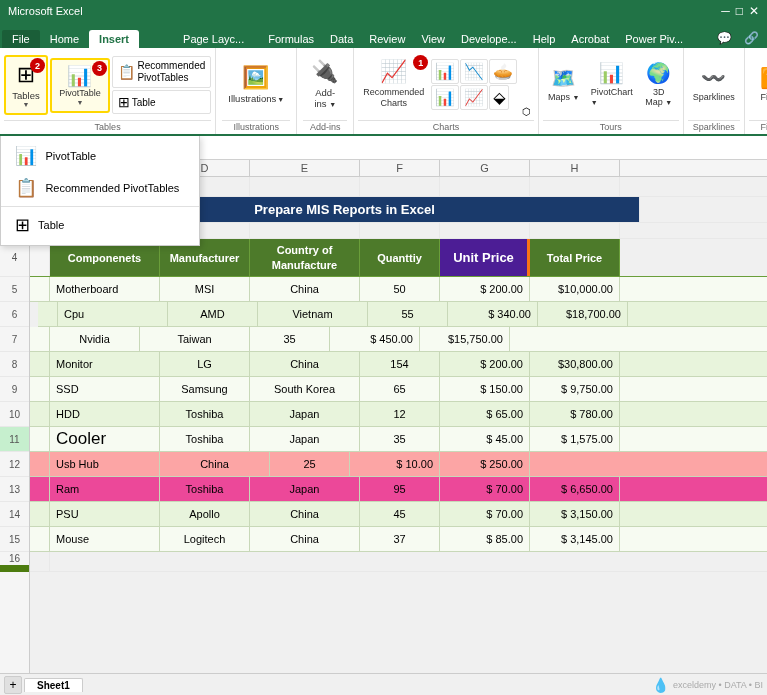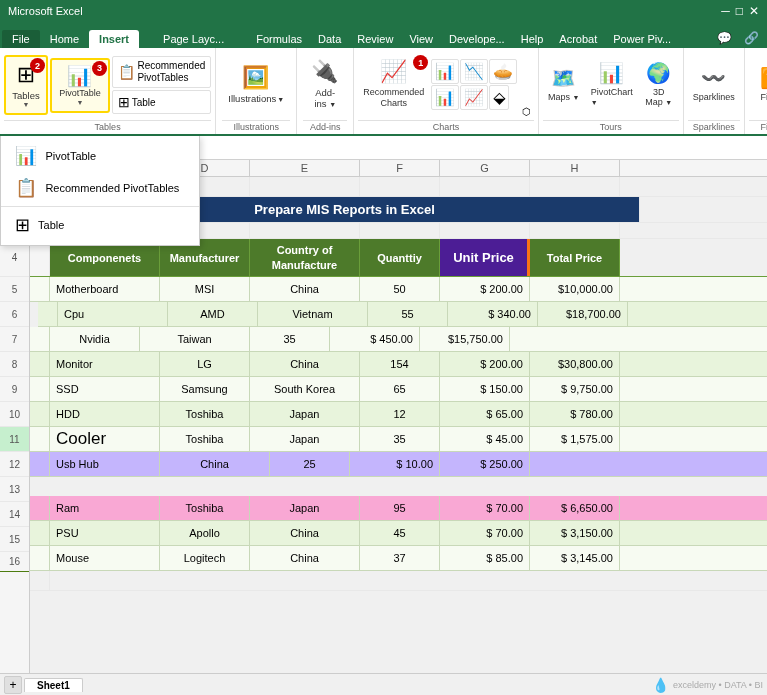--- a/index.html
+++ b/index.html
@@ -16,21 +16,21 @@
       <span style="color:white;font-size:12px;cursor:pointer;">─</span>
       <span style="color:white;font-size:12px;cursor:pointer;">□</span>
       <span style="color:white;font-size:12px;cursor:pointer;">✕</span>
     </div>
   </div>
 
   <div style="background:#217346;display:flex;align-items:flex-end;padding:0 2px;height:26px;">
     <div style="background:#1a5e38;color:white;font-size:11px;padding:3px 10px;cursor:pointer;border-radius:2px 2px 0 0;">File</div>
     <div style="color:white;font-size:11px;padding:3px 10px;cursor:pointer;">Home</div>
     <div style="background:white;color:#217346;font-size:11px;padding:3px 10px;cursor:pointer;font-weight:600;border-radius:3px 3px 0 0;">Insert</div>
-    <div style="color:white;font-size:11px;padding:3px 24px;cursor:pointer;">Page Layc...</div>
+    <div style="color:white;font-size:11px;padding:3px 16px;cursor:pointer;margin-left:28px;">Page Layc...</div>
     <div style="color:white;font-size:11px;padding:3px 8px;cursor:pointer;">Formulas</div>
     <div style="color:white;font-size:11px;padding:3px 8px;cursor:pointer;">Data</div>
     <div style="color:white;font-size:11px;padding:3px 8px;cursor:pointer;">Review</div>
     <div style="color:white;font-size:11px;padding:3px 8px;cursor:pointer;">View</div>
     <div style="color:white;font-size:11px;padding:3px 8px;cursor:pointer;">Develope...</div>
     <div style="color:white;font-size:11px;padding:3px 8px;cursor:pointer;">Help</div>
     <div style="color:white;font-size:11px;padding:3px 8px;cursor:pointer;">Acrobat</div>
     <div style="color:white;font-size:11px;padding:3px 8px;cursor:pointer;">Power Piv...</div>
     <div style="color:white;margin-left:auto;padding:3px 6px;cursor:pointer;">💬</div>
     <div style="color:white;padding:3px 6px;cursor:pointer;">🔗</div>
@@ -216,21 +216,21 @@
       <div style="height:25px;font-size:10px;color:#555;text-align:center;border-bottom:1px solid #e8e8e8;display:flex;align-items:center;justify-content:center;">6</div>
       <div style="height:25px;font-size:10px;color:#555;text-align:center;border-bottom:1px solid #e8e8e8;display:flex;align-items:center;justify-content:center;">7</div>
       <div style="height:25px;font-size:10px;color:#555;text-align:center;border-bottom:1px solid #e8e8e8;display:flex;align-items:center;justify-content:center;">8</div>
       <div style="height:25px;font-size:10px;color:#555;text-align:center;border-bottom:1px solid #e8e8e8;display:flex;align-items:center;justify-content:center;">9</div>
       <div style="height:25px;font-size:10px;color:#555;text-align:center;border-bottom:1px solid #e8e8e8;display:flex;align-items:center;justify-content:center;">10</div>
       <div style="height:25px;font-size:10px;color:#555;text-align:center;border-bottom:1px solid #e8e8e8;display:flex;align-items:center;justify-content:center;background:#c6efce;">11</div>
       <div style="height:25px;font-size:10px;color:#555;text-align:center;border-bottom:1px solid #e8e8e8;display:flex;align-items:center;justify-content:center;">12</div>
       <div style="height:25px;font-size:10px;color:#555;text-align:center;border-bottom:1px solid #e8e8e8;display:flex;align-items:center;justify-content:center;">13</div>
       <div style="height:25px;font-size:10px;color:#555;text-align:center;border-bottom:1px solid #e8e8e8;display:flex;align-items:center;justify-content:center;">14</div>
       <div style="height:25px;font-size:10px;color:#555;text-align:center;border-bottom:1px solid #e8e8e8;display:flex;align-items:center;justify-content:center;">15</div>
-      <div style="height:20px;font-size:10px;color:#555;text-align:center;border-bottom:1px solid #4d7c0f;display:flex;align-items:center;justify-content:center;">16</div>
+      <div style="height:20px;font-size:10px;color:#555;text-align:center;border-bottom:7px solid #4d7c0f;display:flex;align-items:center;justify-content:center;">16</div>
     </div>
 
     <div style="flex:1;display:flex;flex-direction:column;overflow:hidden;">
 
       <div style="height:20px;border-bottom:1px solid #e8e8e8;display:flex;">
         <div style="width:20px;border-right:1px solid #e8e8e8;"></div>
         <div style="width:110px;border-right:1px solid #e8e8e8;"></div>
         <div style="width:90px;border-right:1px solid #e8e8e8;"></div>
         <div style="width:110px;border-right:1px solid #e8e8e8;"></div>
         <div style="width:80px;border-right:1px solid #e8e8e8;"></div>
@@ -325,30 +325,30 @@
       <div style="height:25px;border-bottom:1px solid #c8d8b8;display:flex;background:#f7fbf2;">
         <div style="width:20px;border-right:1px solid #c8d8b8;"></div>
         <div style="width:110px;font-size:17px;padding:0 6px;display:flex;align-items:center;border-right:1px solid #c8d8b8;">Cooler</div>
         <div style="width:90px;font-size:11px;padding:0 6px;display:flex;align-items:center;justify-content:center;border-right:1px solid #c8d8b8;">Toshiba</div>
         <div style="width:110px;font-size:11px;padding:0 6px;display:flex;align-items:center;justify-content:center;border-right:1px solid #c8d8b8;">Japan</div>
         <div style="width:80px;font-size:11px;padding:0 6px;display:flex;align-items:center;justify-content:center;border-right:1px solid #c8d8b8;">35</div>
         <div style="width:90px;font-size:11px;padding:0 6px;display:flex;align-items:center;justify-content:flex-end;border-right:1px solid #c8d8b8;">$ 45.00</div>
         <div style="width:90px;font-size:11px;padding:0 6px;display:flex;align-items:center;justify-content:flex-end;border-right:1px solid #c8d8b8;">$ 1,575.00</div>
       </div>
 
-      <div style="height:25px;border-bottom:1px solid #c8d8b8;display:flex;background:#c4b5fd;">
+      <div style="height:25px;border-bottom:1px solid #c8d8b8;display:flex;background:#fca5a5;">
         <div style="width:20px;border-right:1px solid #c8d8b8;"></div>
         <div style="width:110px;font-size:11px;padding:0 6px;display:flex;align-items:center;border-right:1px solid #c8d8b8;">Usb Hub</div>
         <div style="width:110px;font-size:11px;padding:0 6px;display:flex;align-items:center;justify-content:center;border-right:1px solid #c8d8b8;">China</div>
         <div style="width:80px;font-size:11px;padding:0 6px;display:flex;align-items:center;justify-content:center;border-right:1px solid #c8d8b8;">25</div>
         <div style="width:90px;font-size:11px;padding:0 6px;display:flex;align-items:center;justify-content:flex-end;border-right:1px solid #c8d8b8;">$ 10.00</div>
         <div style="width:90px;font-size:11px;padding:0 6px;display:flex;align-items:center;justify-content:flex-end;border-right:1px solid #c8d8b8;">$ 250.00</div>
       </div>
 
-      <div style="height:25px;border-bottom:1px solid #c8d8b8;display:flex;background:#f9a8d4;margin-top:19px;">
+      <div style="height:25px;border-bottom:1px solid #c8d8b8;display:flex;background:#ec4899;">
         <div style="width:20px;border-right:1px solid #c8d8b8;"></div>
         <div style="width:110px;font-size:11px;padding:0 6px;display:flex;align-items:center;border-right:1px solid #c8d8b8;">Ram</div>
         <div style="width:90px;font-size:11px;padding:0 6px;display:flex;align-items:center;justify-content:center;border-right:1px solid #c8d8b8;">Toshiba</div>
         <div style="width:110px;font-size:11px;padding:0 6px;display:flex;align-items:center;justify-content:center;border-right:1px solid #c8d8b8;">Japan</div>
         <div style="width:80px;font-size:11px;padding:0 6px;display:flex;align-items:center;justify-content:center;border-right:1px solid #c8d8b8;">95</div>
         <div style="width:90px;font-size:11px;padding:0 6px;display:flex;align-items:center;justify-content:flex-end;border-right:1px solid #c8d8b8;">$ 70.00</div>
         <div style="width:90px;font-size:11px;padding:0 6px;display:flex;align-items:center;justify-content:flex-end;border-right:1px solid #c8d8b8;">$ 6,650.00</div>
       </div>
 
       <div style="height:25px;border-bottom:1px solid #c8d8b8;display:flex;background:#e8f4dc;">

